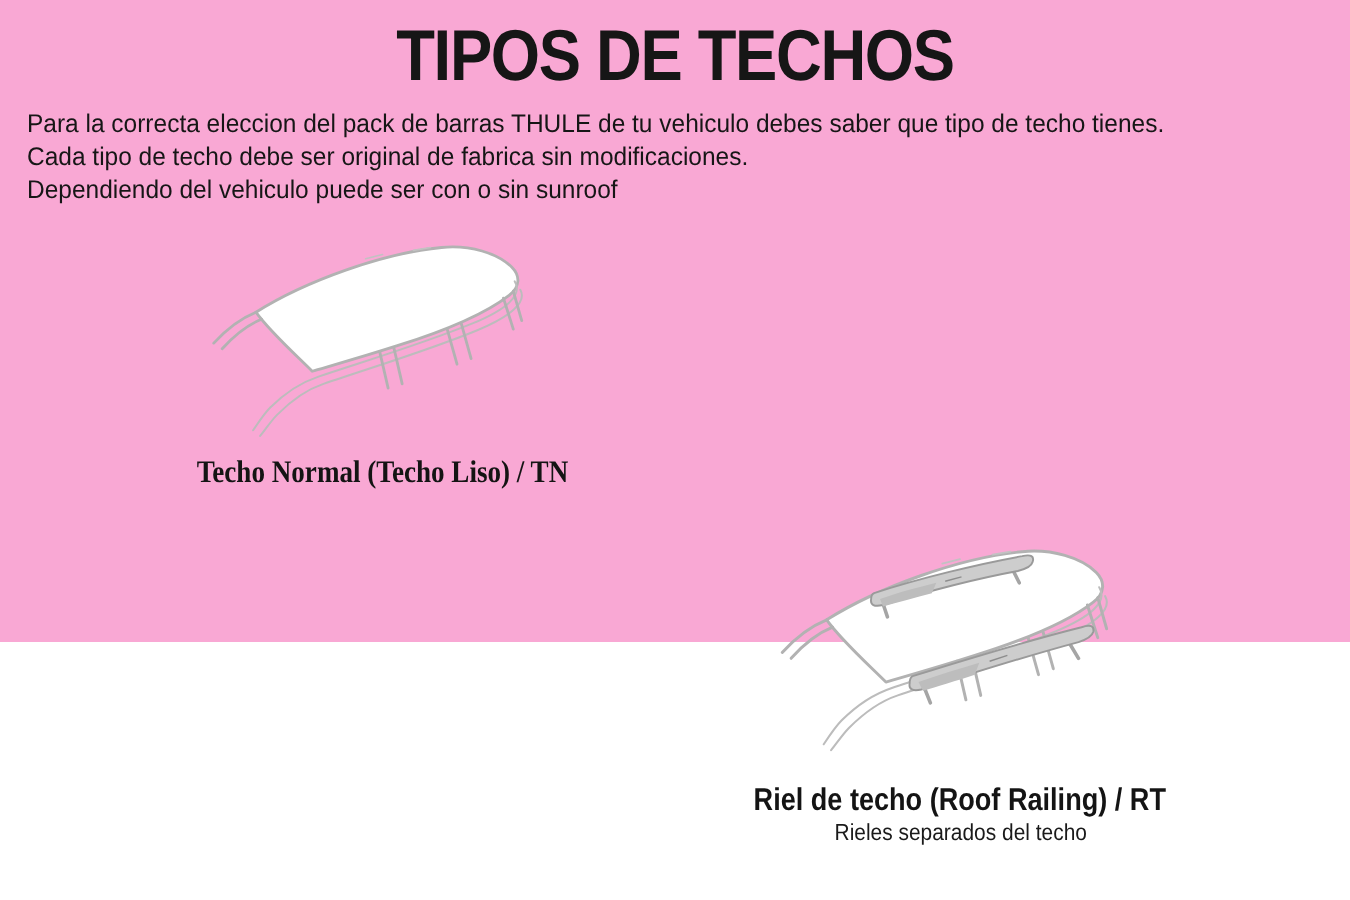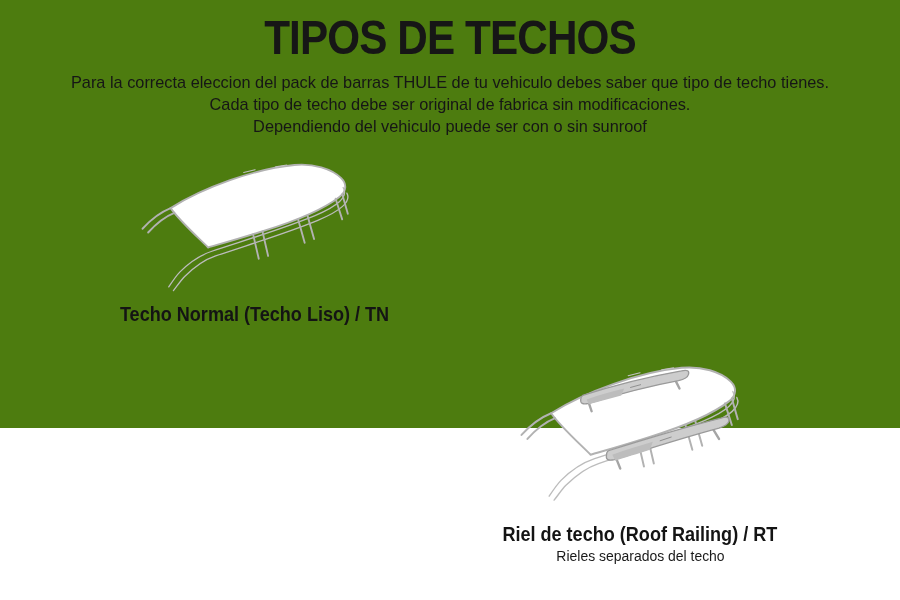--- a/index.html
+++ b/index.html
@@ -1,36 +1,36 @@
 <!DOCTYPE html>
 <html><head>
 <meta charset="utf-8">
 <style>
   * { margin:0; padding:0; box-sizing:border-box; }
   html,body { width:900px; height:600px; }
   body {
     font-family:"Liberation Sans","DejaVu Sans",sans-serif;
     background:#ffffff; color:#1c1c1c; overflow:hidden;
   }
-  .page { position:relative; width:900px; height:428px; background:#4d7c0f; }
+  .page { position:relative; width:900px; height:428px; background:#f9a8d4; }
 
   .title {
     position:absolute; top:10px; left:0; width:900px;
     text-align:center; font-size:48px; font-weight:700; letter-spacing:-1px;
     transform:scaleX(0.88); transform-origin:center; color:#161616;
     white-space:nowrap;
   }
   .intro {
-    position:absolute; top:72px; left:0; width:900px; text-align:center;
+    position:absolute; top:72px; left:0; width:900px; 
     font-size:17px; line-height:22px; font-weight:400; color:#161616;
   }
   .intro .line { transform:scaleX(0.96); transform-origin:center; white-space:nowrap; }
 
   .card { position:absolute; display:flex; flex-direction:column; align-items:center; }
-  .card-tn { left:55px;  top:150px; width:400px; }
+  .card-tn { left:55px;  top:150px; width:400px;font-family:Liberation Serif, serif; }
   .card-pf { left:460px; top:150px; width:360px; }
   .card-ra { left:55px;  top:352px; width:400px; }
   .card-rt { left:460px; top:352px; width:360px;text-align:center; }
 
   .roof-art { width:308px; height:150px; }
   .card-ra .roof-art, .card-rt .roof-art { height:158px; }
 
   .label {
     margin-top:2px; font-size:21px; font-weight:700; color:#141414;
     transform:scaleX(0.86); transform-origin:center; white-space:nowrap;

